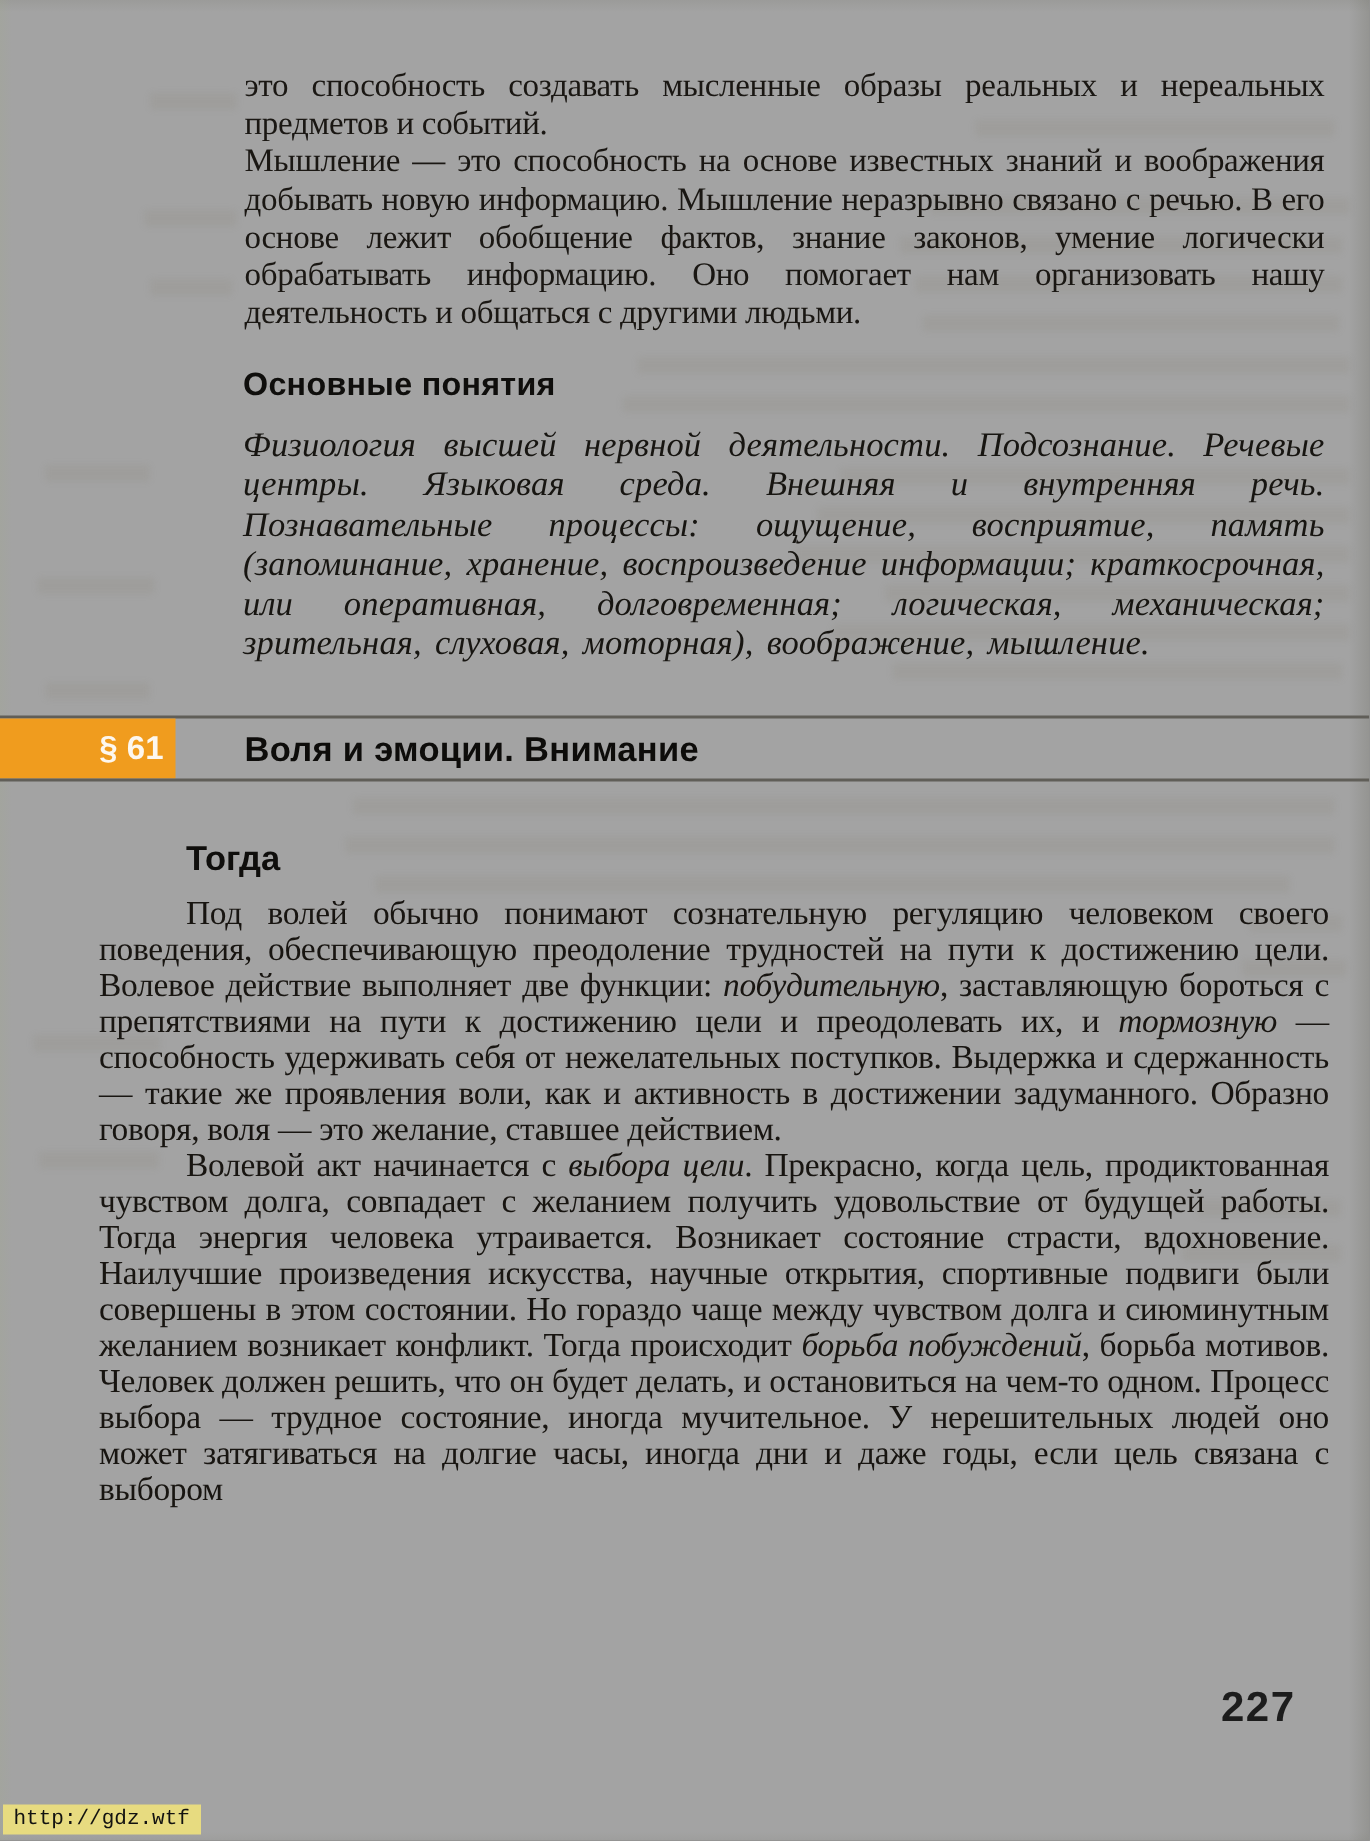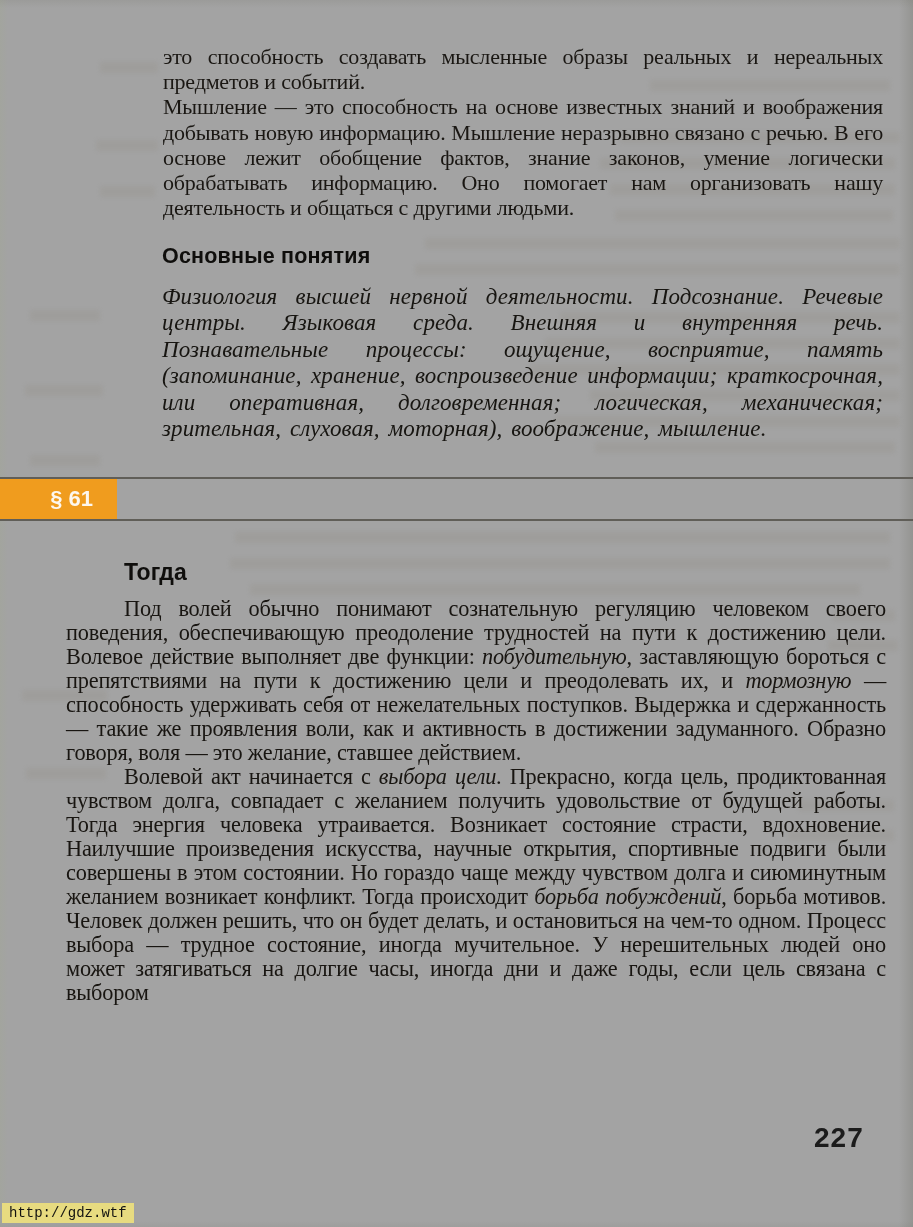--- a/index.html
+++ b/index.html
@@ -37,21 +37,21 @@
     font-size:21.5px;color:#0f0e0c;letter-spacing:0.2px;}
   .kc-body{position:absolute;left:162px;top:284px;width:721px;
     font-style:italic;font-size:23px;line-height:26.4px;
     text-align:justify;letter-spacing:0.1px;word-spacing:3px;color:#171511;}
 
   
   .band{position:absolute;left:0;top:477px;width:913px;height:44px;}
   .band .rule-top{position:absolute;left:0;top:0;width:100%;height:2px;background:#605e58;}
   .band .rule-bottom{position:absolute;left:0;bottom:0;width:100%;height:2px;background:#605e58;}
   .band .num-box{position:absolute;left:0;top:2px;width:117px;height:40px;
-    text-align:right;box-sizing:border-box;padding-right:24px;
+    text-align:right;box-sizing:border-box;padding-right:8px;
     font-family:"Liberation Sans", sans-serif;font-weight:bold;
     font-size:22px;line-height:40px;color:#fdf7ee;}
   .band .title{position:absolute;left:163px;top:2px;height:40px;
     display:flex;align-items:center;
     font-family:"Liberation Sans", sans-serif;font-weight:bold;
     font-size:23px;color:#0d0c0a;letter-spacing:0.2px;}
 
   
   .will-heading{position:absolute;left:124px;top:559px;
     font-family:"Liberation Sans", sans-serif;font-weight:bold;
@@ -115,20 +115,21 @@
     <p>это способность создавать мысленные образы реальных и нереальных предметов и событий.</p>
     <p>Мышление — это способность на основе известных знаний и воображения добывать новую информацию. Мышление неразрывно связано с речью. В его основе лежит обобщение фактов, знание законов, умение логически обрабатывать информацию. Оно помогает нам организовать нашу деятельность и общаться с другими людьми.</p>
   </div>
 
   <div class="kc-heading">Основные понятия</div>
   <div class="kc-body">Физиология высшей нервной деятельности. Подсознание. Речевые центры. Языковая среда. Внешняя и внутренняя речь. Познавательные процессы: ощущение, восприятие, память (запоминание, хранение, воспроизведение информации; краткосрочная, или оперативная, долговременная; логическая, механическая; зрительная, слуховая, моторная), воображение, мышление.</div>
 
   <div class="band">
     <div class="rule-top"></div>
     <div class="num-box" style="background-color: rgb(240, 156, 30);">§ 61</div>
+    <div class="title">Воля и эмоции. Внимание</div>
     <div class="rule-bottom"></div>
   </div>
 
   <div class="will-heading">Тогда</div>
 
   <div class="will-body">
     <p><span>Под волей обычно понимают сознательную регуляцию человеком своего поведения, обеспечивающую преодоление трудностей на пути к достижению цели. Волевое действие выполняет две функции: </span><span class="it">побудительную</span><span>, заставляющую бороться с препятствиями на пути к достижению цели и преодолевать их, и </span><span class="it">тормозную</span><span> — способность удерживать себя от нежелательных поступков. Выдержка и сдержанность — такие же проявления воли, как и активность в достижении задуманного. Образно говоря, воля — это желание, ставшее действием.</span></p>
     <p><span>Волевой акт начинается с </span><span class="it">выбора цели</span><span>. Прекрасно, когда цель, продиктованная чувством долга, совпадает с желанием получить удовольствие от будущей работы. Тогда энергия человека утраивается. Возникает состояние страсти, вдохновение. Наилучшие произведения искусства, научные открытия, спортивные подвиги были совершены в этом состоянии. Но гораздо чаще между чувством долга и сиюминутным желанием возникает конфликт. Тогда происходит </span><span class="it">борьба побуждений</span><span>, борьба мотивов. Человек должен решить, что он будет делать, и остановиться на чем-то одном. Процесс выбора — трудное состояние, иногда мучительное. У нерешительных людей оно может затягиваться на долгие часы, иногда дни и даже годы, если цель связана с выбором</span></p>
   </div>
 

